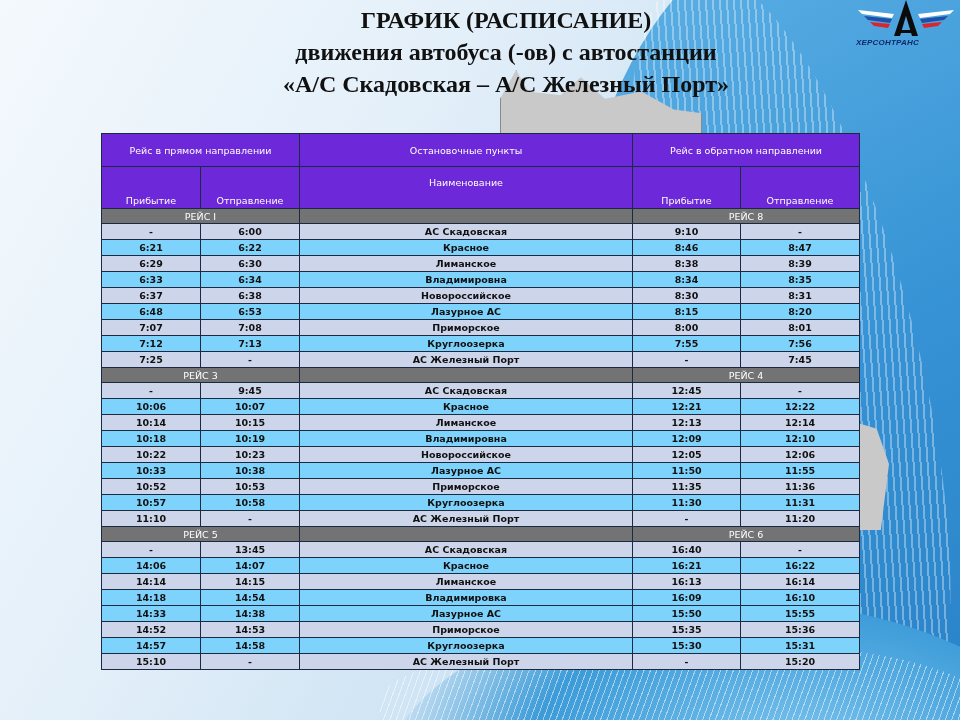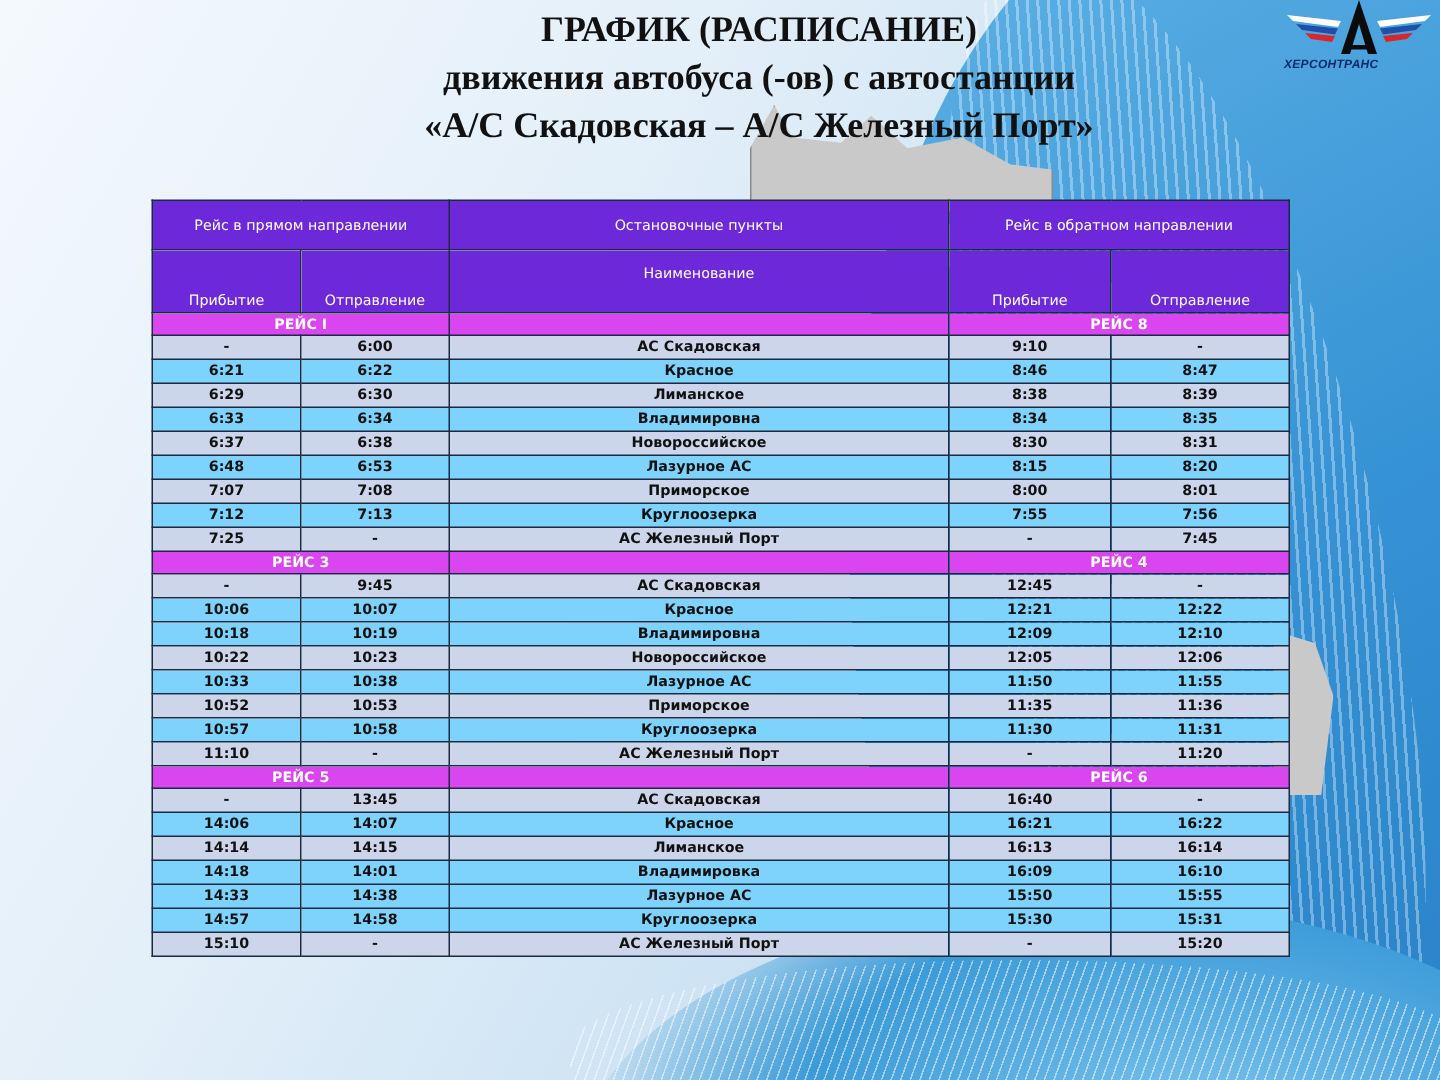--- a/index.html
+++ b/index.html
@@ -58,21 +58,21 @@
 
   table.sched {
     position:absolute; left:101px; top:133px; width:758px;
     border-collapse:collapse; table-layout:fixed;
     font-family: "DejaVu Sans", sans-serif; font-size:9.5px; color:#111;
   }
   table.sched td { border:1px solid #1b2a40; text-align:center; padding:0; overflow:hidden; white-space:nowrap; }
   .hdr td { background:#6d28d9; color:#ffffff; }
   .h1 td { height:32px; }
   .h2 td { height:31px; }
-  .trip td { background:#d946ef; color:#fff; font-weight:bold; height:14px; font-size:9.5px; }
+  .trip td { background:#737373; color:#fff; font-weight:normal; height:14px; font-size:9.5px; }
   .row td { height:15px; font-weight:bold; }
   .row.odd td { background:#cdd5ea; }
   .row.even td { background:#7dd3fc; }
   .sub { vertical-align:bottom; padding-bottom:2px !important; }
   .nm { vertical-align:top; padding-top:10px !important; }
 </style>
 </head>
 <body>
 
 <div class="bg-swoosh1"></div>
@@ -205,20 +205,27 @@
         <td>12:45</td>
         <td>-</td>
       </tr>
       <tr class="row even">
         <td>10:06</td>
         <td>10:07</td>
         <td>Красное</td>
         <td>12:21</td>
         <td>12:22</td>
       </tr>
+      <tr class="row odd">
+        <td>10:14</td>
+        <td>10:15</td>
+        <td>Лиманское</td>
+        <td>12:13</td>
+        <td>12:14</td>
+      </tr>
       <tr class="row even">
         <td>10:18</td>
         <td>10:19</td>
         <td>Владимировна</td>
         <td>12:09</td>
         <td>12:10</td>
       </tr>
       <tr class="row odd">
         <td>10:22</td>
         <td>10:23</td>
@@ -275,32 +282,39 @@
       </tr>
       <tr class="row odd">
         <td>14:14</td>
         <td>14:15</td>
         <td>Лиманское</td>
         <td>16:13</td>
         <td>16:14</td>
       </tr>
       <tr class="row even">
         <td>14:18</td>
-        <td>14:01</td>
+        <td>14:54</td>
         <td>Владимировка</td>
         <td>16:09</td>
         <td>16:10</td>
       </tr>
       <tr class="row even">
         <td>14:33</td>
         <td>14:38</td>
         <td>Лазурное АС</td>
         <td>15:50</td>
         <td>15:55</td>
       </tr>
+      <tr class="row odd">
+        <td>14:52</td>
+        <td>14:53</td>
+        <td>Приморское</td>
+        <td>15:35</td>
+        <td>15:36</td>
+      </tr>
       <tr class="row even">
         <td>14:57</td>
         <td>14:58</td>
         <td>Круглоозерка</td>
         <td>15:30</td>
         <td>15:31</td>
       </tr>
       <tr class="row odd">
         <td>15:10</td>
         <td>-</td>

